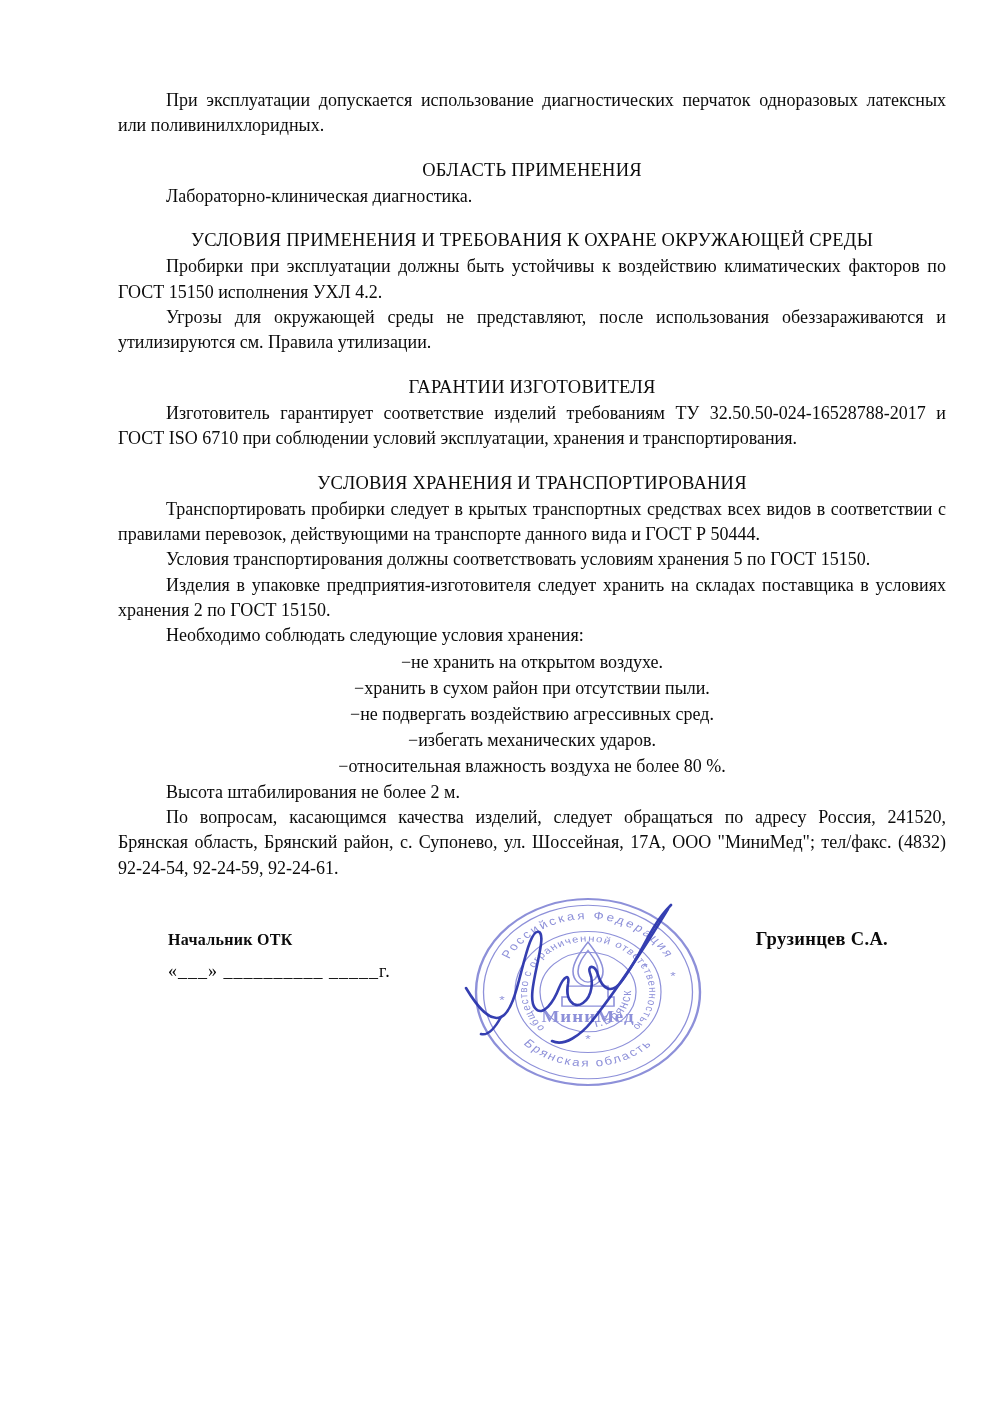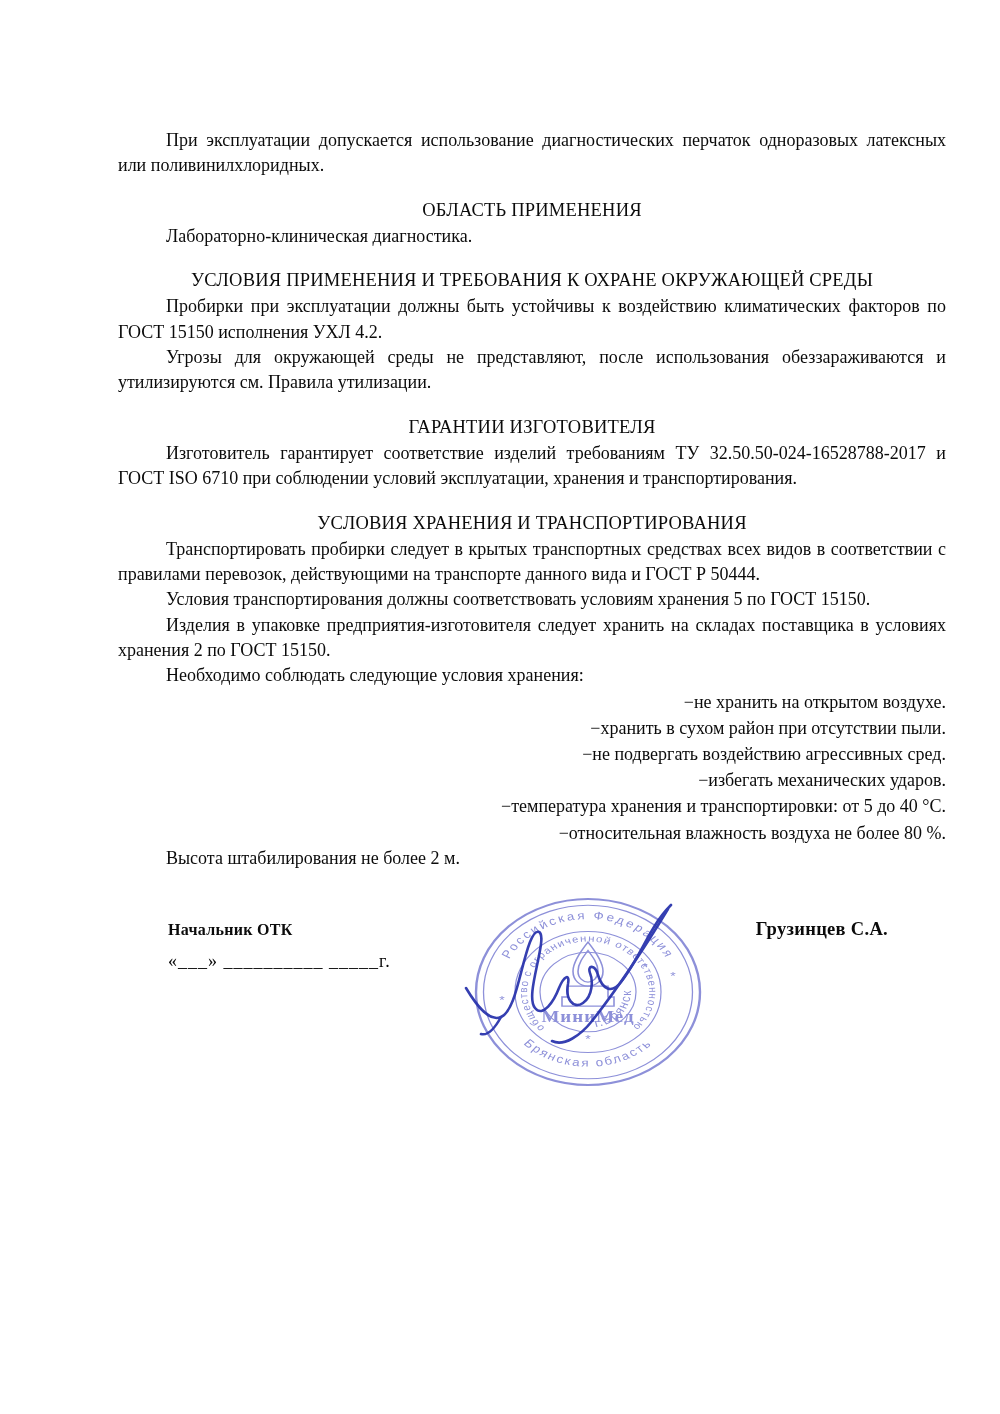--- a/index.html
+++ b/index.html
@@ -6,31 +6,31 @@
   .page {
     position:relative;
     width:1000px; height:1414px;
     background:#ffffff;
     font-family:"Liberation Serif", serif;
     color:#0b0b0b;
     overflow:hidden;
   }
   .content {
     position:absolute; left:118px; top:88px; width:828px;
-    font-size:18px; line-height:25.3px;margin-top:40px;
+    font-size:18px; line-height:25.3px;
   }
   .content p {
     margin:0; text-indent:48px; text-align:justify;
   }
   h2 {
     font-size:18.5px; font-weight:normal; text-align:center;
     margin:19px 0 1px 0; letter-spacing:0.2px;
   }
   .dash-list div {
-    line-height:26.2px; text-align:right; text-indent:0;
+    line-height:26.2px; text-align:center; text-indent:0;
   }
   .sig-row {
     display:flex; justify-content:space-between; align-items:flex-start;
     margin-top:46px;
   }
   .sig-left { margin-left:50px; }
   .sig-title { font-weight:bold; font-size:16px; letter-spacing:0.3px; }
   .sig-date { margin-top:7px; letter-spacing:1px; font-size:18px; }
   .sig-name { font-weight:bold; font-size:18.5px; margin-right:58px; letter-spacing:0.3px; }
   .stamp-wrap {
@@ -69,25 +69,25 @@
     <p>Транспортировать пробирки следует в крытых транспортных средствах всех видов в соответствии с правилами перевозок, действующими на транспорте данного вида и ГОСТ Р 50444.</p>
     <p>Условия транспортирования должны соответствовать условиям хранения 5 по ГОСТ 15150.</p>
     <p>Изделия в упаковке предприятия-изготовителя следует хранить на складах поставщика в условиях хранения 2 по ГОСТ 15150.</p>
     <p>Необходимо соблюдать следующие условия хранения:</p>
 
     <div class="dash-list">
       <div>−не хранить на открытом воздухе.</div>
       <div>−хранить в сухом район при отсутствии пыли.</div>
       <div>−не подвергать воздействию агрессивных сред.</div>
       <div>−избегать механических ударов.</div>
-      <div>−температура хранения и транспортировки: от 5 до 40 °С.</div>
       <div>−относительная влажность воздуха не более 80 %.</div>
     </div>
 
     <p>Высота штабилирования не более 2 м.</p>
+    <p>По вопросам, касающимся качества изделий, следует обращаться по адресу Россия, 241520, Брянская область, Брянский район, с. Супонево, ул. Шоссейная, 17А, ООО "МиниМед"; тел/факс. (4832) 92-24-54, 92-24-59, 92-24-61.</p>
 
     <div class="sig-row">
       <div class="sig-left">
         <div class="sig-title">Начальник ОТК</div>
         <div class="sig-date">«___» __________  _____г.</div>
       </div>
       <div class="sig-name">Грузинцев С.А.</div>
     </div>
 
   </div>

